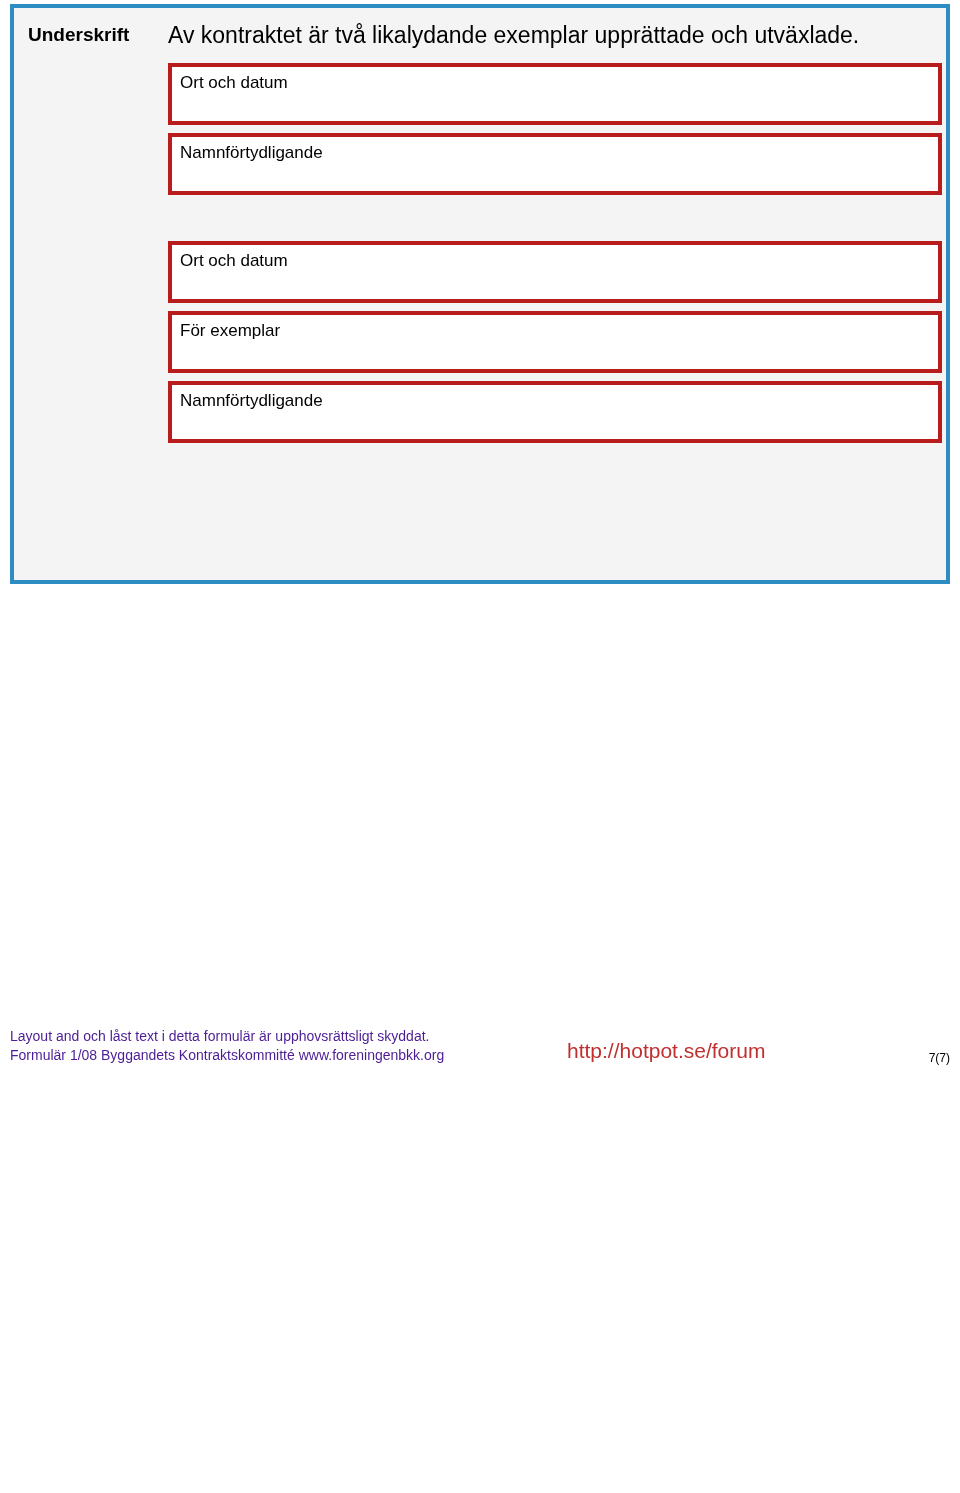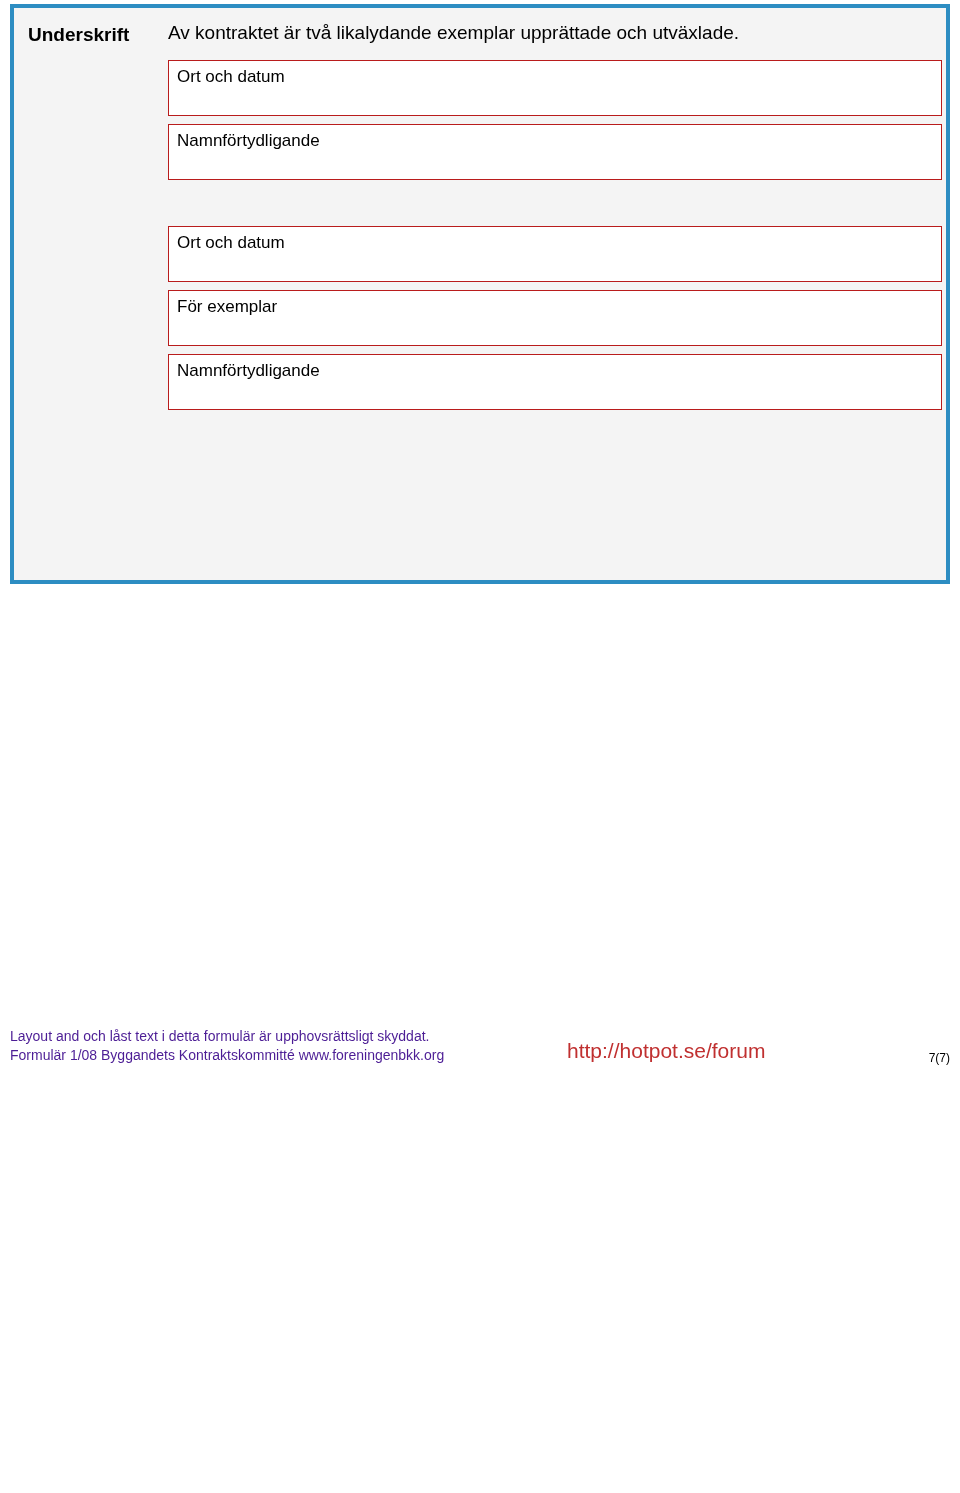--- a/index.html
+++ b/index.html
@@ -31,30 +31,30 @@
     align-items: flex-start;
   }
   .section-label {
     width: 140px;
     font-weight: bold;
     font-size: 19px;
     color: #000;
     padding-top: 2px;
   }
   .intro-text {
-    font-size: 19px;
+    font-size: 23px;
     color: #000;
   }
   .fields-col {
     margin-left: 140px;
     margin-top: 14px;
   }
   .field-box {
     width: 774px;
-    border: 1px solid #b91c1c;
+    border: 4px solid #b91c1c;
     background: #ffffff;
     padding: 6px 8px 28px 8px;
     font-size: 17px;
     color: #000;
     margin-bottom: 8px;
   }
   .group-gap {
     height: 38px;
   }
   .footer {

